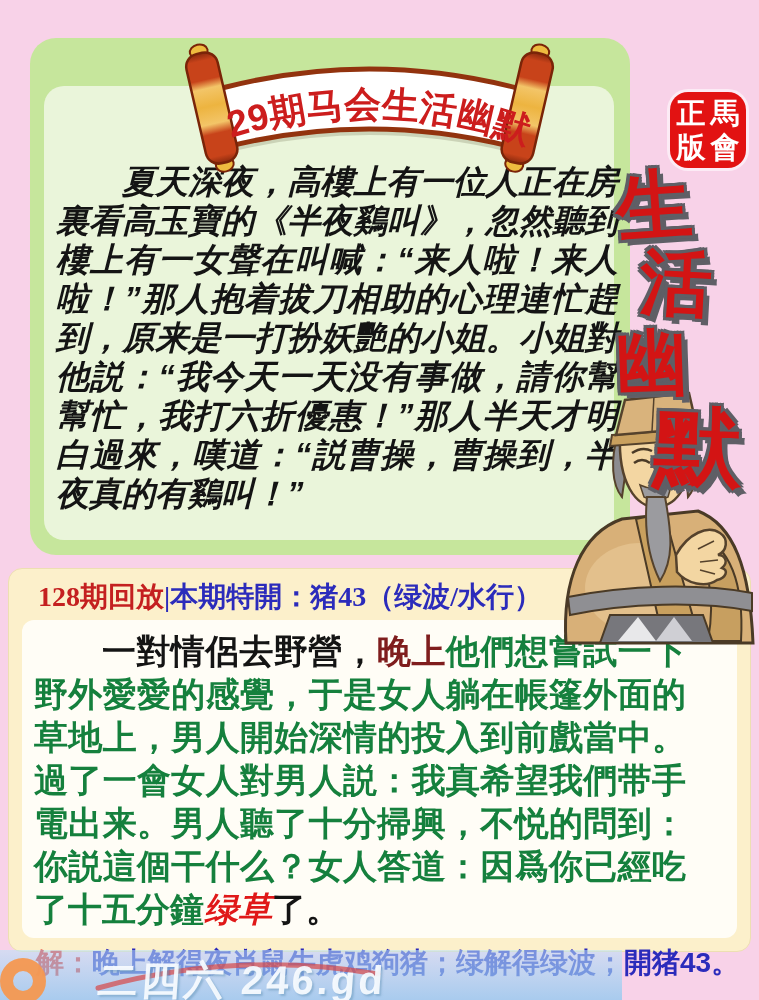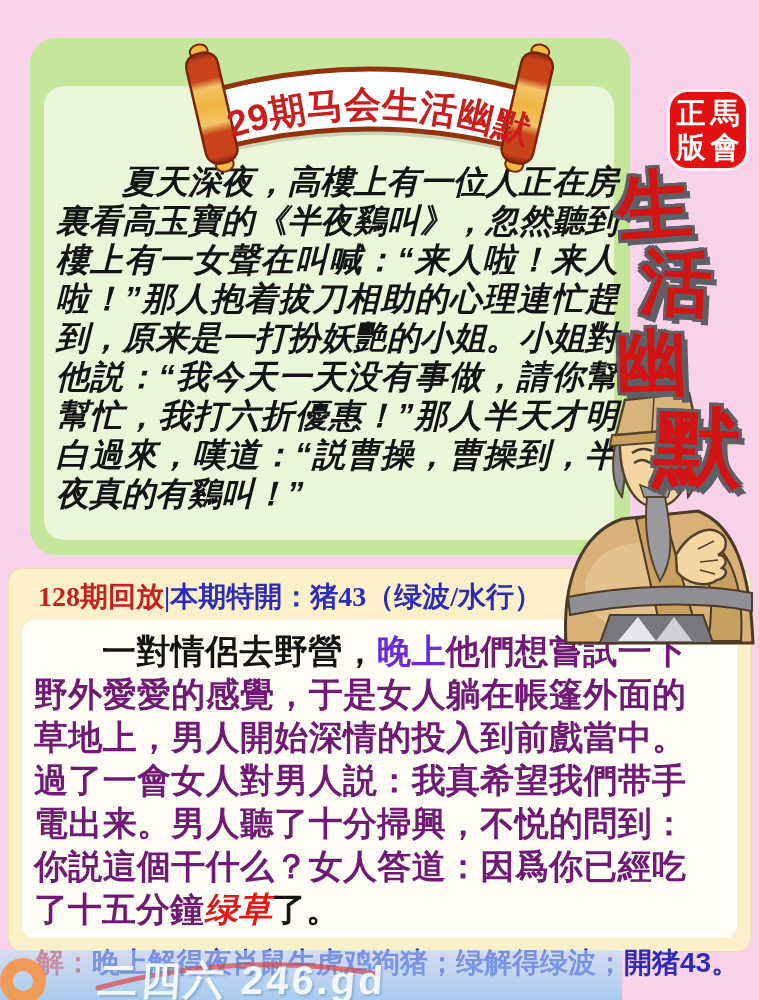--- a/index.html
+++ b/index.html
@@ -145,21 +145,21 @@
   </div>
 
   <div class="sidechar sc0">生</div>
   <div class="sidechar sc1">活</div>
   <div class="sidechar sc2">幽</div>
   <div class="sidechar sc3">默</div>
 
   <div class="yellow-box"></div>
   <div class="section-header"><span style="color: rgb(196, 32, 32);">128期回放</span><span style="color: rgb(43, 43, 187);">|本期特開：猪43（绿波/水行）</span></div>
   <div class="white-box"></div>
-  <div class="joke2"><span style="color: rgb(20, 20, 20);">一對情侶去野營，</span><span style="color: #6d28d9;">晚上</span><span style="color: #701a75;">他們想嘗試一下野外愛愛的感覺，于是女人躺在帳篷外面的草地上，男人開始深情的投入到前戲當中。過了一會女人對男人説：我真希望我們带手電出来。男人聽了十分掃興，不悦的問到：你説這個干什么？女人答道：因爲你已經吃了十五分鐘</span><span style="color: rgb(224, 24, 24); font-style: italic;">绿草</span><span style="color: rgb(20, 20, 20);">了。</span></div>
+  <div class="joke2"><span style="color: rgb(20, 20, 20);">一對情侶去野營，</span><span style="color: #7f1d1d;">晚上</span><span style="color: #15803d;">他們想嘗試一下野外愛愛的感覺，于是女人躺在帳篷外面的草地上，男人開始深情的投入到前戲當中。過了一會女人對男人説：我真希望我們带手電出来。男人聽了十分掃興，不悦的問到：你説這個干什么？女人答道：因爲你已經吃了十五分鐘</span><span style="color: rgb(224, 24, 24); font-style: italic;">绿草</span><span style="color: rgb(20, 20, 20);">了。</span></div>
 
   <svg class="cartoon" viewBox="0 0 211 262">
 
     <path d="M18,260 C14,196 34,150 74,136 L150,128 C186,142 202,186 205,260 Z" fill="#d8b078" stroke="#4a3a26" stroke-width="3"></path>
     <ellipse cx="92" cy="205" rx="55" ry="45" fill="#e3c08c"></ellipse>
 
     <path d="M88,136 L116,130 L150,252 L114,252 Z" fill="#c9a05e" stroke="#4a3a26" stroke-width="2"></path>
 
     <path d="M150,150 C185,165 196,205 193,258 L160,258 C168,212 160,176 140,160 Z" fill="#c79f60" stroke="#4a3a26" stroke-width="2"></path>
 

